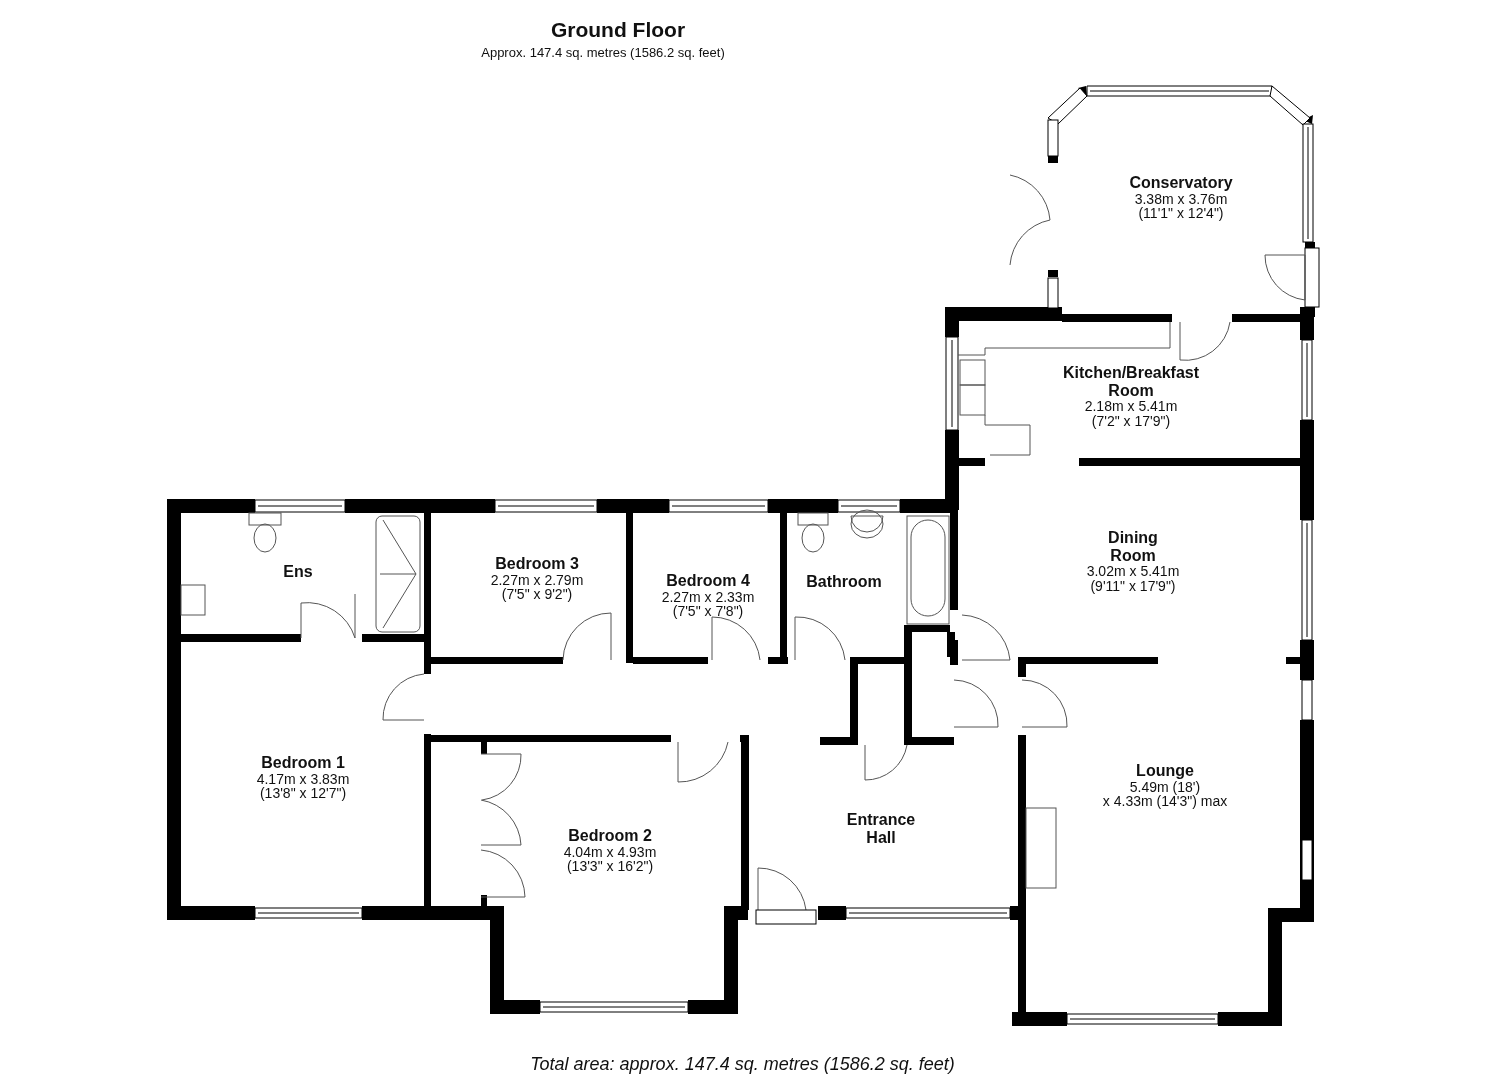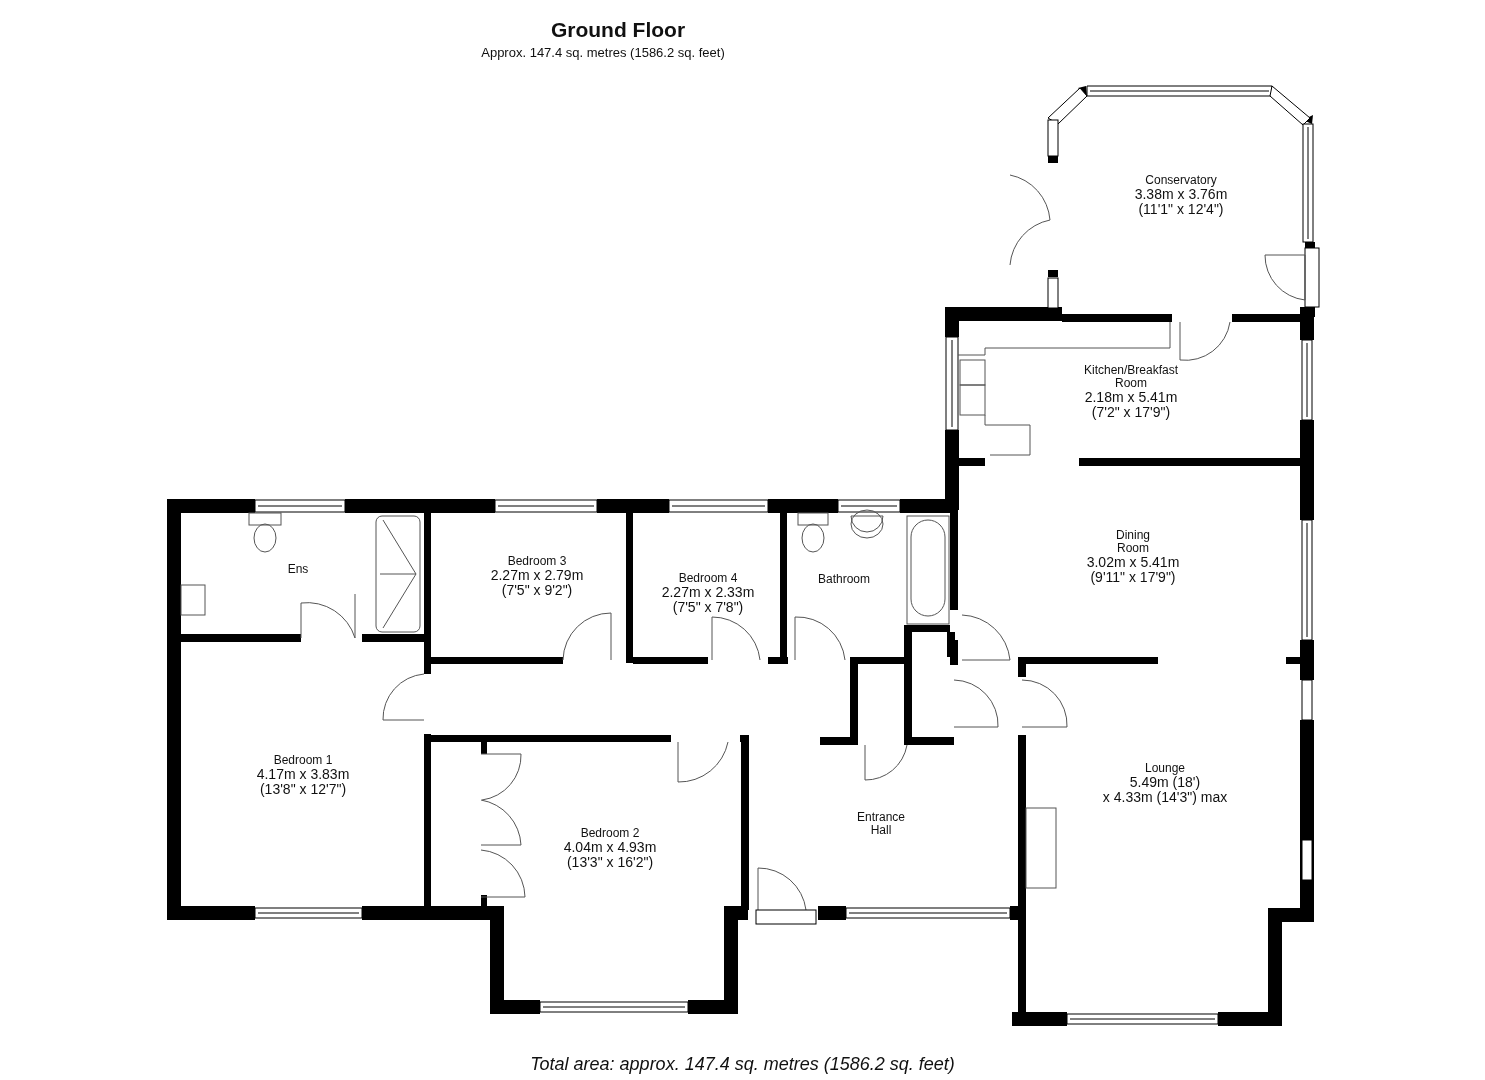--- a/index.html
+++ b/index.html
@@ -2,21 +2,21 @@
 <html><head>
 <meta charset="utf-8">
 <style>
   html, body { margin: 0; padding: 0; background: #ffffff; }
   body { width: 1485px; height: 1080px; position: relative; overflow: hidden; font-family: "Liberation Sans", sans-serif; color: #111; }
   .title { position: absolute; left: 0; width: 1236px; top: 18px; text-align: center; font-weight: bold; font-size: 21px; }
   .subtitle { position: absolute; left: 0; width: 1206px; top: 45px; text-align: center; font-size: 13px; }
   .footer { position: absolute; left: 0; width: 1485px; top: 1054px; text-align: center; font-size: 18px; font-style: italic; }
   svg.plan { position: absolute; left: 0; top: 0; }
   .room { position: absolute; text-align: center; transform: translateX(-50%); line-height: 1.1; white-space: nowrap; }
-  .room .name { font-weight: normal; font-size: 12px; display: block; }
+  .room .name { font-weight: bold; font-size: 16px; display: block; }
   .room .dim { font-size: 14px; display: block; line-height: 1.05; }
 </style>
 </head>
 <body>
 
 <div class="title">Ground Floor</div>
 <div class="subtitle">Approx. 147.4 sq. metres (1586.2 sq. feet)</div>
 
 <svg class="plan" width="1485" height="1080" viewBox="0 0 1485 1080" xmlns="http://www.w3.org/2000/svg">
   <g fill="#000">

